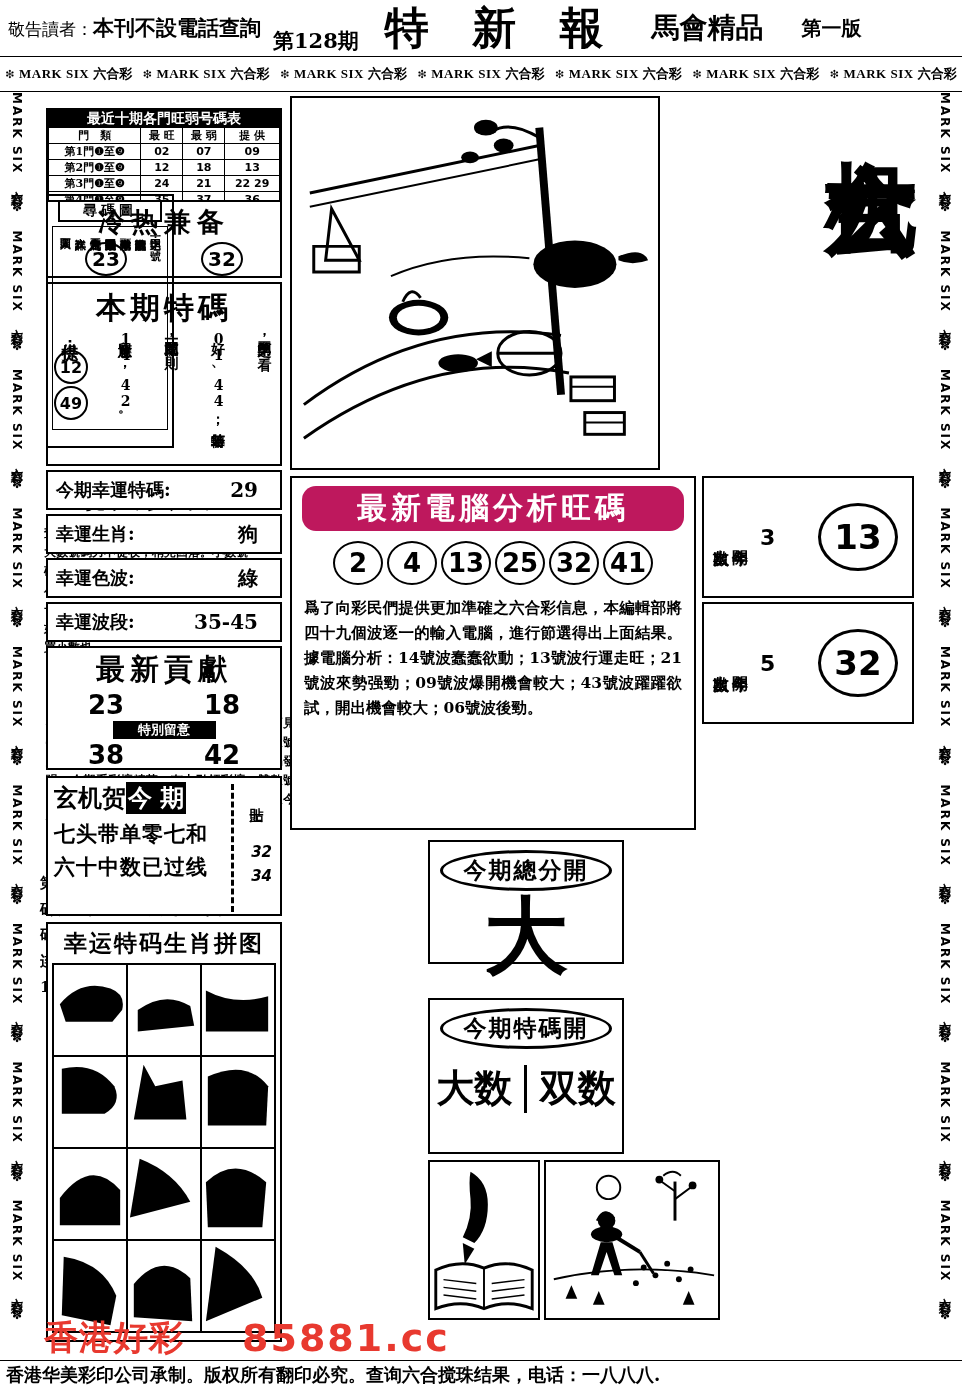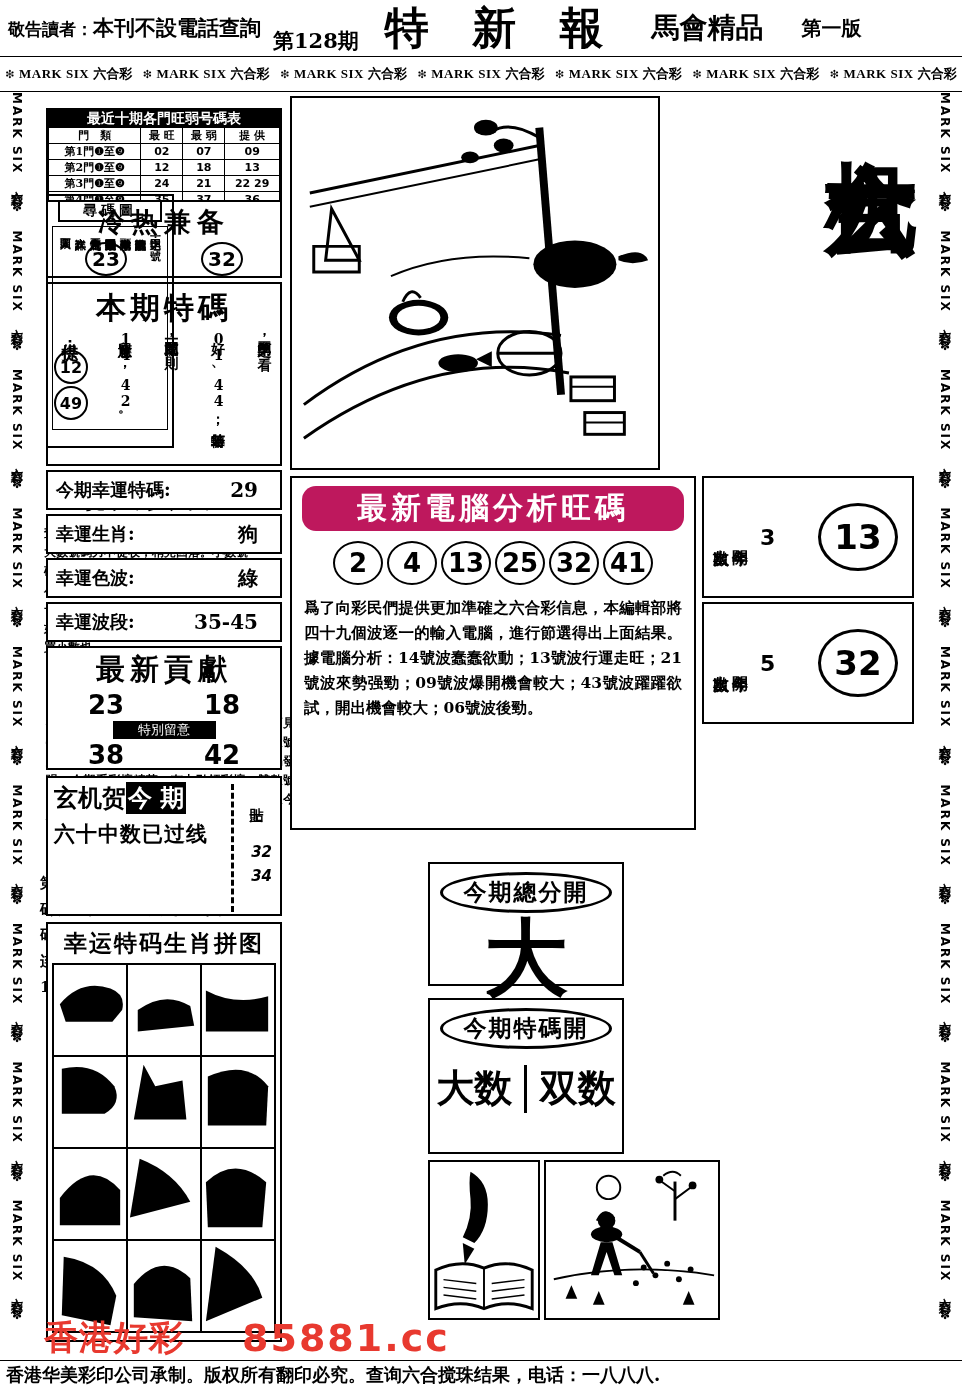--- a/index.html
+++ b/index.html
@@ -11,21 +11,21 @@
     position:relative;
     overflow:hidden;
   }
   .page{position:absolute;inset:0;}
 
   
   .masthead{
     position:absolute;left:0;top:0;width:962px;height:56px;
     display:flex;align-items:center;
   }
-  .mh-note{font-size:17px;margin-left:8px;font-weight:bold;letter-spacing:0px;text-align:right;}
+  .mh-note{font-size:17px;margin-left:8px;font-weight:normal;letter-spacing:0px;text-align:right;}
   .mh-note b{font-size:21px;}
   .mh-issue{font-size:21px;font-weight:bold;margin-left:12px;margin-top:25px;}
   .mh-title{font-size:44px;font-weight:bold;letter-spacing:14px;margin-left:26px;font-family:"DejaVu Serif","Liberation Serif",serif;}
   .mh-sub{font-size:28px;font-weight:bold;margin-left:34px;}
   .mh-edition{font-size:20px;font-weight:bold;margin-left:38px;}
 
   
   .msrow{
     position:absolute;left:0;top:56px;width:962px;height:34px;
     display:flex;align-items:center;justify-content:space-around;
@@ -86,21 +86,21 @@
   .lrow .val{font-size:20px;font-weight:bold;margin-left:auto;margin-right:22px;}
   #lrow1{top:374px;}
   #lrow2{top:418px;}
   #lrow3{top:462px;}
   #lrow4{top:506px;}
 
   
   #box-contrib{left:6px;top:550px;width:236px;height:124px;}
   #box-contrib .t{text-align:center;font-size:29px;font-weight:bold;letter-spacing:5px;margin-top:2px;}
   #box-contrib .r1{display:flex;justify-content:space-around;font-size:26px;font-weight:bold;}
-  #box-contrib .tag{text-align:center;font-size:13px;font-weight:normal;background:#000;color:#fff;width:103px;margin:1px auto;}
+  #box-contrib .tag{text-align:center;font-size:13px;font-weight:bold;background:#000;color:#fff;width:103px;margin:1px auto;}
   #box-contrib .r2{display:flex;justify-content:space-around;font-size:26px;font-weight:bold;}
 
   
   #box-xuanji{left:6px;top:680px;width:236px;height:140px;}
   #box-xuanji .hd{display:flex;align-items:center;margin:4px 2px 0 6px;}
   #box-xuanji .hd .a{font-size:24px;font-weight:bold;}
   #box-xuanji .hd .b{font-size:24px;font-weight:bold;background:#000;color:#fff;padding:0 2px;}
   #box-xuanji .lines{margin:6px 6px 0 6px;font-size:21px;font-weight:bold;line-height:27px;letter-spacing:1px;}
   .dashcol{position:absolute;right:46px;top:6px;height:128px;border-left:3px dashed #000;}
   .tiebox{position:absolute;right:6px;top:4px;width:34px;text-align:center;}
@@ -156,21 +156,21 @@
   
   #box-shout{left:662px;top:634px;width:212px;height:54px;border:none;}
   #box-shout .t{text-align:center;font-size:29px;font-weight:bold;letter-spacing:6px;line-height:54px;}
 
   
   #box-rtext1{left:662px;top:690px;width:212px;height:190px;border:none;}
   #box-rtext1 .p{font-size:12px;line-height:19px;text-align:justify;padding:0 4px;font-weight:bold;}
   #box-rtext1 .rec{text-align:center;font-size:17px;font-weight:bold;margin-top:8px;}
 
   
-  #box-zong{left:388px;top:766px;width:196px;height:124px;}
+  #box-zong{left:388px;top:744px;width:196px;height:124px;}
   .pill{border:3px solid #000;border-radius:50%;text-align:center;font-size:23px;font-weight:bold;
         letter-spacing:2px;margin:8px 10px 0 10px;padding:2px 0;}
   #box-zong .big{text-align:center;font-size:84px;font-weight:bold;line-height:90px;}
 
   #box-te{left:388px;top:902px;width:196px;height:156px;}
   #box-te .big2{display:flex;justify-content:space-around;align-items:center;font-size:38px;font-weight:bold;margin-top:14px;}
   #box-te .divider{width:3px;height:48px;background:#000;}
 
   #box-rtext2{left:588px;top:902px;width:286px;height:156px;border:none;}
   #box-rtext2 .p{font-size:12px;line-height:19px;text-align:justify;padding:0 6px;font-weight:bold;}
@@ -332,20 +332,21 @@
         <span>38</span>
         <span>42</span>
       </div>
     </div>
 
     <div class="box" id="box-xuanji">
       <div class="hd">
         <span class="a cjk">玄机贺</span>
         <span class="b cjk">今 期</span>
       </div>
+      <div class="lines cjk">七头带单零七和</div>
       <div class="lines cjk">六十中数已过线</div>
       <div class="dashcol"></div>
       <div class="tiebox">
         <span class="v cjk">貼士</span>
       </div>
       <div class="tienums">
         <div>32</div>
         <div>34</div>
       </div>
     </div>

